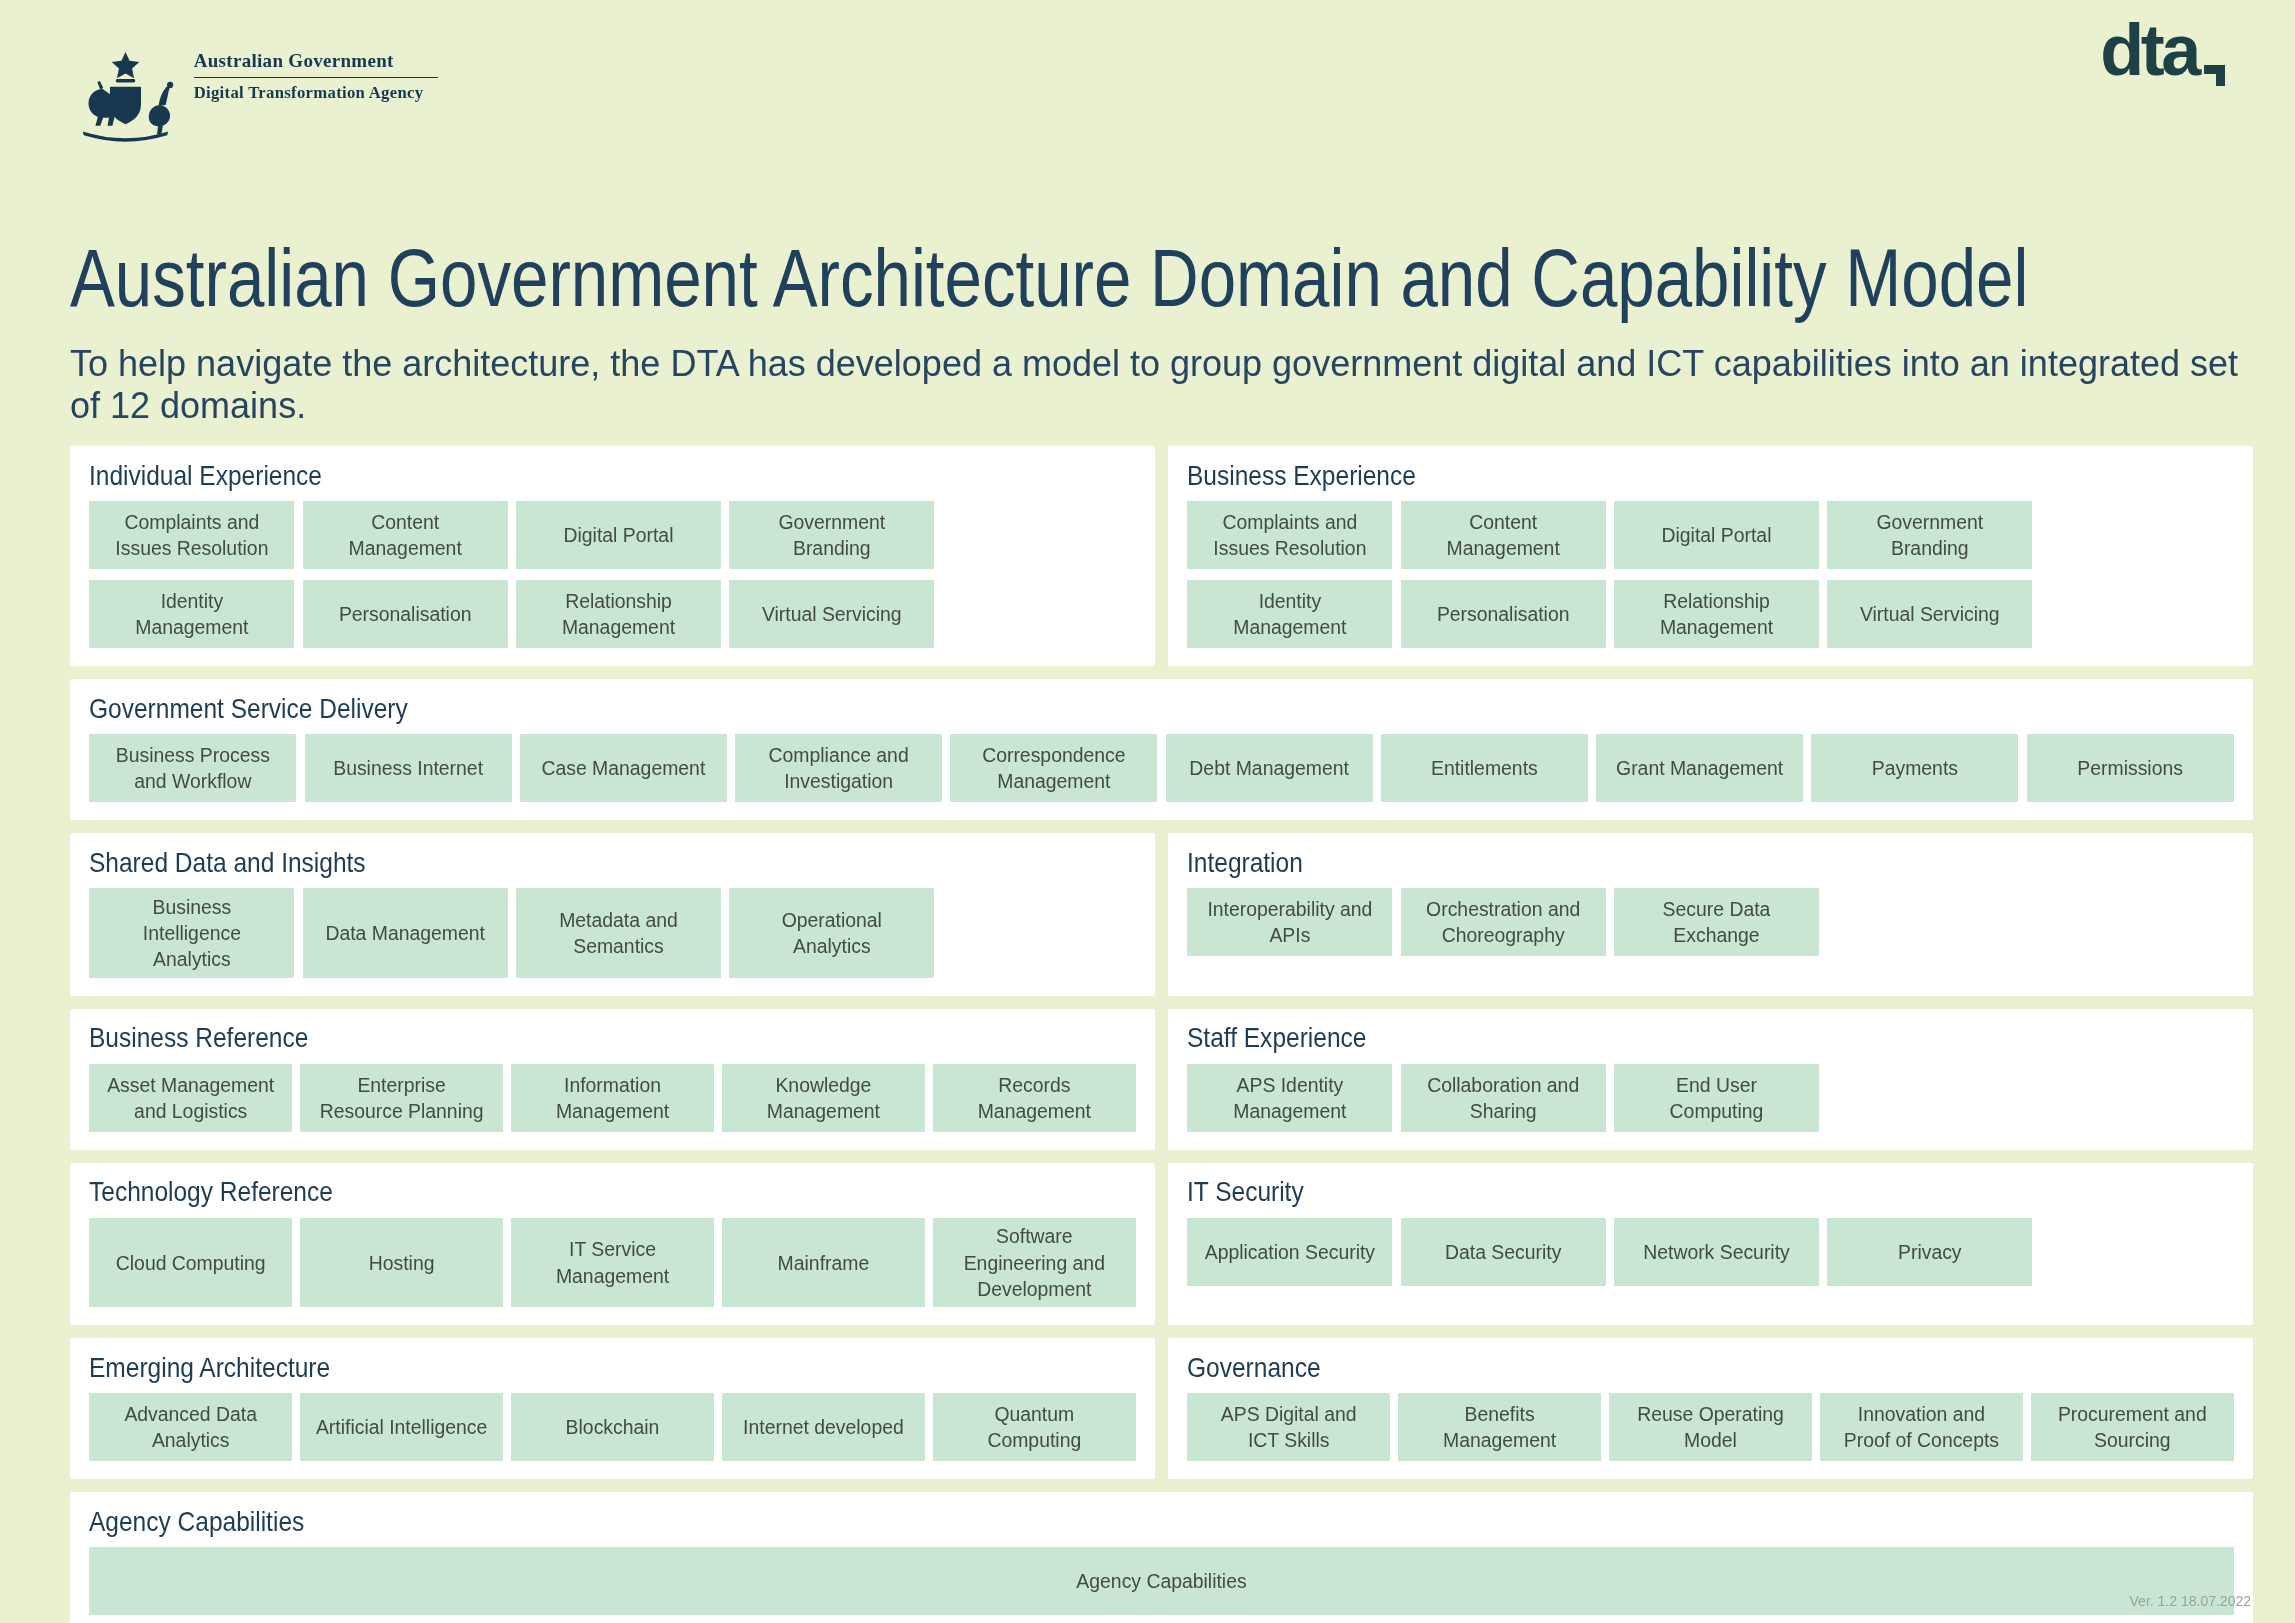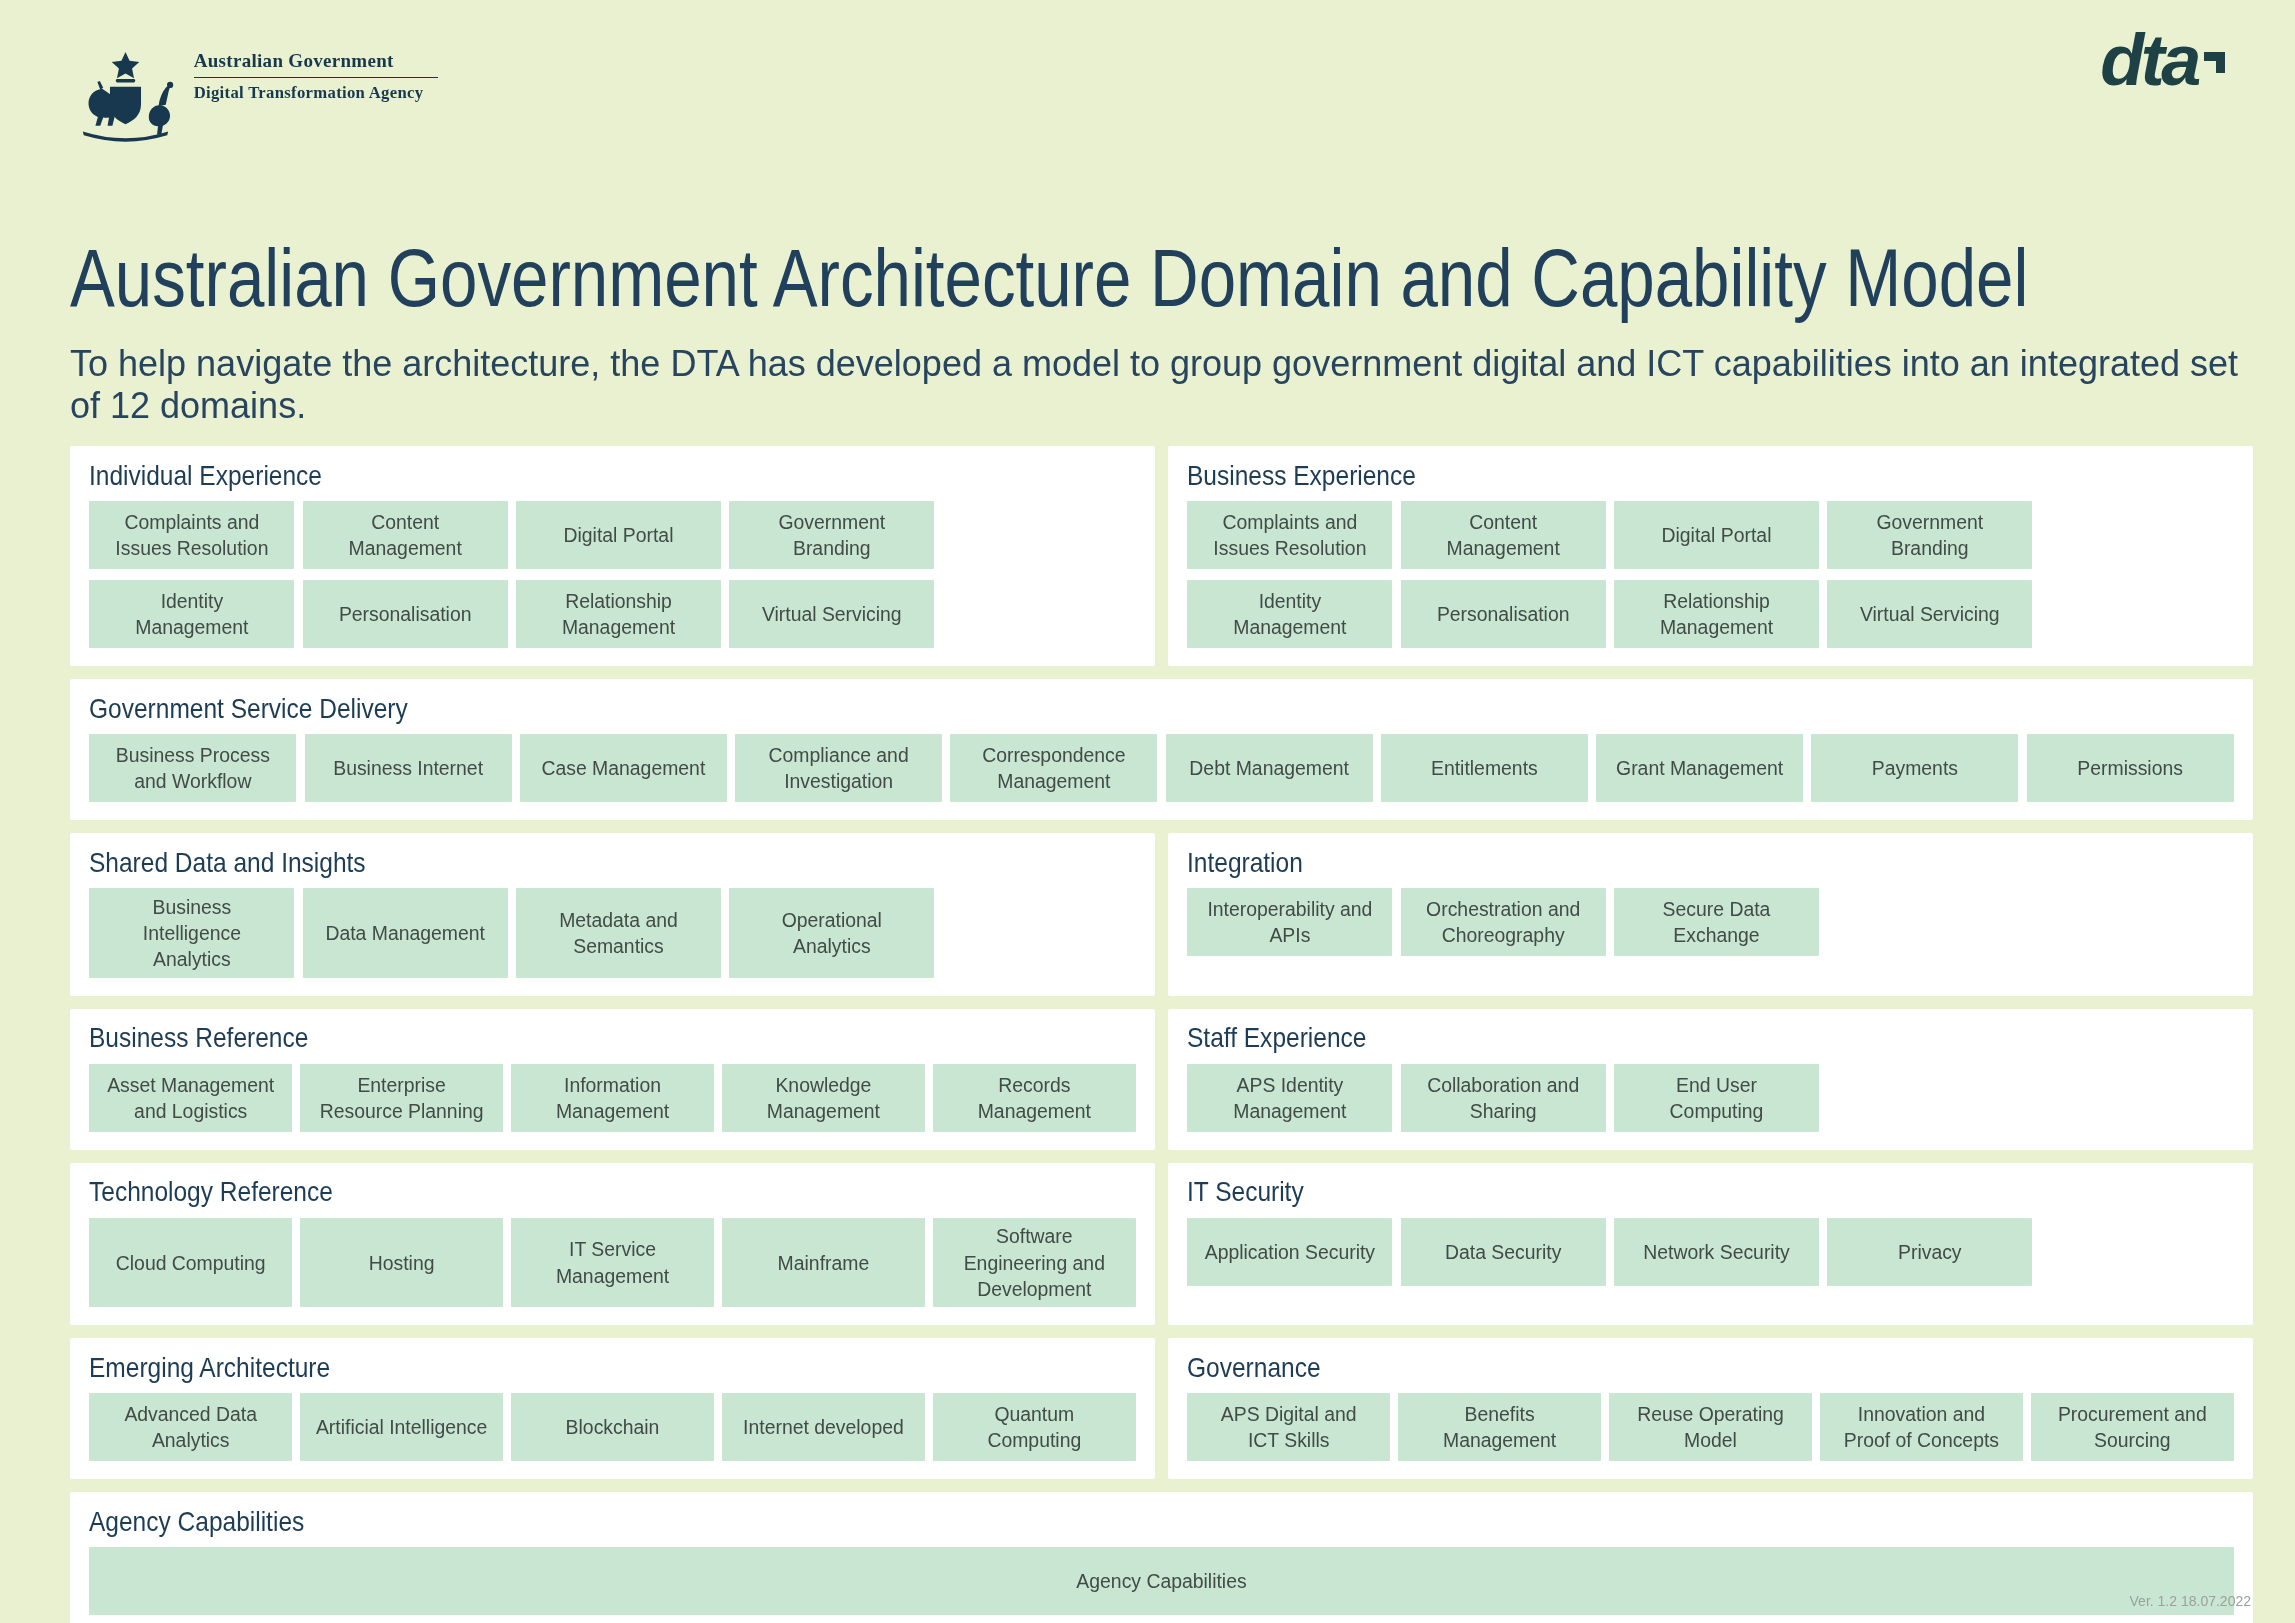--- a/index.html
+++ b/index.html
@@ -16,21 +16,21 @@
   .page{padding:0 42px;position:relative;}
 
   
   .header{height:167px;position:relative;}
   .crest-lockup{position:absolute;left:25px;top:50px;display:flex;align-items:flex-start;}
   .crest-lockup svg{width:117px;height:97px;display:block;}
   .crest-text{margin-left:9.7px;color:var(--brand);font-family:"Liberation Serif","DejaVu Serif",serif;font-weight:bold;}
   .crest-line1{font-size:19px;letter-spacing:0.3px;}
   .crest-divider{border:0;border-top:1.7px solid var(--brand);margin:4.9px 0;width:244px;}
   .crest-line2{font-size:16.7px;letter-spacing:0.3px;}
-  .dta-logo{position:absolute;right:28px;top:24px;display:flex;align-items:center;color:#1d4145;font-style:italic;}
+  .dta-logo{position:absolute;right:28px;top:14px;display:flex;align-items:flex-end;color:#1d4145;}
   .dta-text{font-size:72px;font-weight:700;letter-spacing:-3.5px;line-height:1;}
   .dta-mark{width:21px;height:21px;border-top:9.7px solid #1d4145;border-right:9.7px solid #1d4145;margin:4.2px 0 0 6.2px;display:inline-block;}
 
   
   .intro{padding-left:28px;}
   .page-title{
     margin:69px 0 0 0;font-size:82px;font-weight:400;line-height:1.02;
     color:#21405c;transform:scaleX(.82);transform-origin:left center;white-space:nowrap;
   }
   .page-subtitle{margin:23.6px 0 0 0;font-size:36px;font-weight:400;color:#27455f;}

